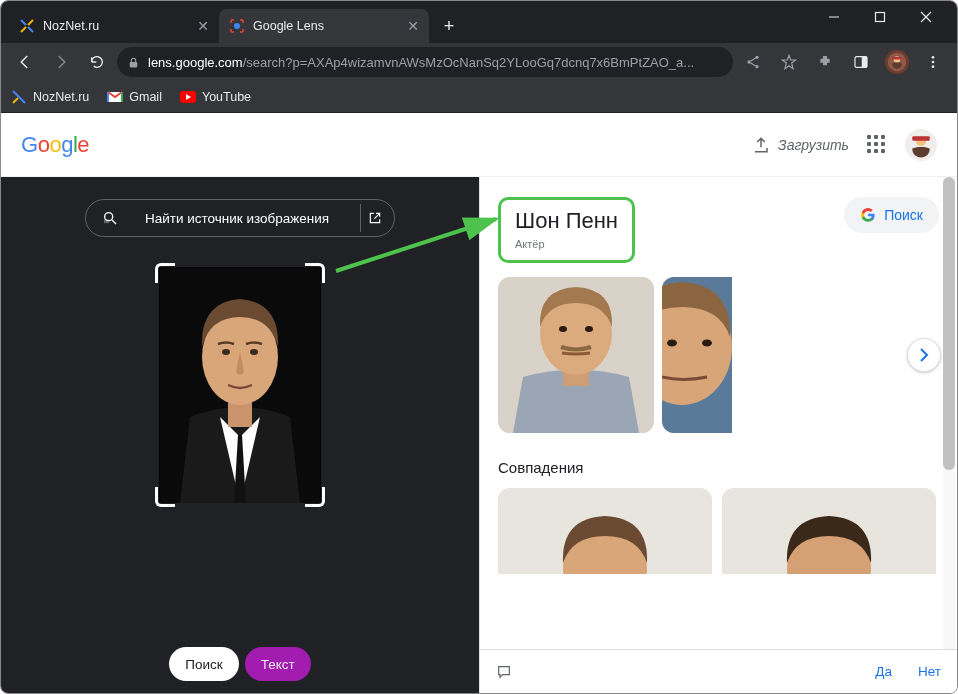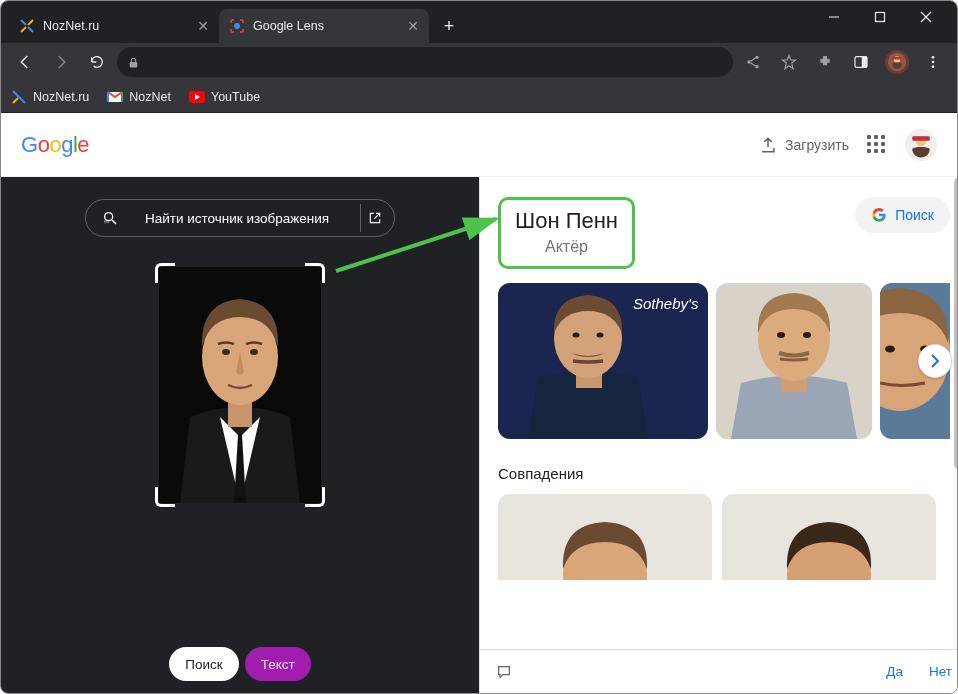--- a/index.html
+++ b/index.html
@@ -31,21 +31,21 @@
   
   .page-header { height: 64px; border-bottom: 1px solid #f0f0f0; display: flex; align-items: center; padding: 12px 20px; }
   .google-logo { font-size: 22px; font-weight: 500; letter-spacing: -0.5px; }
   .google-logo span:nth-child(1){color:#4285f4;}
   .google-logo span:nth-child(2){color:#ea4335;}
   .google-logo span:nth-child(3){color:#fbbc05;}
   .google-logo span:nth-child(4){color:#4285f4;}
   .google-logo span:nth-child(5){color:#34a853;}
   .google-logo span:nth-child(6){color:#ea4335;}
   .hdr-right { margin-left: auto; display: flex; align-items: center; gap: 18px; }
-  .upload-btn { display: flex; align-items: center; gap: 8px; color: #5f6368; font-size: 14px; }
+  .upload-btn { display: flex; align-items: center; gap: 8px; color: #5f6368; font-size: 14px; font-style: italic; }
   .apps-ico { width: 20px; height: 20px; display: grid; grid-template-columns: repeat(3,4px); grid-template-rows: repeat(3,4px); gap: 3px; }
   .apps-ico i { background: #5f6368; border-radius: 1px; }
   .avatar-lg { width: 32px; height: 32px; border-radius: 50%; background: #fce8e6; display:flex; align-items:center; justify-content:center; }
 
   
   .content { display: flex; height: calc(694px - 42px - 38px - 32px - 64px - 2px); }
   .left { flex: 0 0 478px; background: #202124; display: flex; flex-direction: column; align-items: center; padding: 22px 0 12px; position: relative; }
   .find-src { display: flex; align-items: center; gap: 27px; border: 1px solid #5f6368; border-radius: 20px; height: 38px; padding: 0 6px 0 16px; }
   .find-src .txt { color: #fff; font-size: 13.5px; font-weight: 500; }
   .find-src .ext { width: 28px; height: 28px; border-left: 1px solid #5f6368; display:flex; align-items:center; justify-content:center; color:#fff; margin-left:4px; }
@@ -59,21 +59,21 @@
   .mode-chips { margin-top: auto; display: flex; gap: 6px; }
   .chip { height: 34px; padding: 0 16px; border-radius: 17px; font-size: 13.5px; font-weight: 500; display: flex; align-items: center; }
   .chip.active { background: #fff; color: #202124; }
   .chip.inactive { background: #a21caf; color: #e8eaed; }
 
   .right { flex: 1; display: flex; flex-direction: column; position: relative; border-left: 1px solid #e0e0e0; background:#fff; }
   .right .top-sec { padding: 20px 18px 12px; }
   .result-row { display: flex; align-items: flex-start; }
   .kg-box { border: 3px solid #4dc24d; border-radius: 10px; padding: 8px 14px 10px; position: relative; }
   .kg-box .name { font-size: 22px; color: #202124; font-weight: 400; }
-  .kg-box .sub { font-size: 16px; color: #70757a; margin-top: 4px; text-align: center; }
+  .kg-box .sub { font-size: 11px; color: #70757a; margin-top: 4px; }
   .search-pill { margin-left: auto; display: flex; align-items: center; gap: 8px; height: 36px; padding: 0 16px; border-radius: 18px; background: #f1f3f4; color: #1a73e8; font-size: 14px; }
   .thumbs { display: flex; gap: 8px; margin-top: 14px; position: relative; }
   .thumb { height: 156px; border-radius: 12px; overflow: hidden; background: #ddd; flex: none; }
   .thumb.t1 { width: 210px; }
   .thumb.t2 { width: 156px; }
   .thumb.t3 { width: 70px; border-radius: 12px 0 0 12px; }
   .scroll-next { position: absolute; right: -2px; top: 50%; transform: translateY(-50%); width: 34px; height: 34px; border-radius: 50%; background: #fff; border: 1px solid #dadce0; box-shadow: 0 1px 3px rgba(0,0,0,0.2); display:flex; align-items:center; justify-content:center; color:#1a73e8; }
   .section-title { font-size: 15px; color: #202124; margin: 26px 0 12px; }
   .matches { display: flex; gap: 10px; }
   .match { width: 214px; height: 86px; border-radius: 12px 12px 0 0; background: #eee; overflow: hidden; }
@@ -157,20 +157,21 @@
         <path d="M4 12a8 8 0 1 1 3 6.2M4 12V5m0 7h7" stroke="#e8eaed" stroke-width="2" fill="none"></path>
       </svg>
     </div>
   <div class="addr">
     <span class="lock">
         <svg width="13" height="13" viewBox="0 0 24 24">
           <rect x="5" y="11" width="14" height="10" rx="2" fill="#9aa0a6"></rect>
           <path d="M8 11V8a4 4 0 018 0v3" stroke="#9aa0a6" stroke-width="2" fill="none"></path>
         </svg>
       </span>
+    <span><span class="domain">lens.google.com</span><span class="path">/search?p=AXAp4wizamvnAWsMzOcNanSq2YLooGq7dcnq7x6BmPtZAO_a...</span></span>
   </div>
   <div class="tbtn">
       <svg width="16" height="16" viewBox="0 0 24 24">
         <circle cx="6" cy="12" r="2.5" fill="#9aa0a6"></circle>
         <circle cx="18" cy="5" r="2.5" fill="#9aa0a6"></circle>
         <circle cx="18" cy="19" r="2.5" fill="#9aa0a6"></circle>
         <line x1="8" y1="11" x2="16" y2="6" stroke="#9aa0a6" stroke-width="1.8"></line>
         <line x1="8" y1="13" x2="16" y2="18" stroke="#9aa0a6" stroke-width="1.8"></line>
       </svg>
     </div>
@@ -222,21 +223,21 @@
   </div>
   <div class="bm">
     <span class="bm-ico">
         <svg viewBox="0 0 16 16">
           <path d="M1 3h14v10H1z" fill="#fff"></path>
           <path d="M1 3l7 5 7-5" stroke="#ea4335" stroke-width="2" fill="none"></path>
           <path d="M1 3v10" stroke="#4285f4" stroke-width="2"></path>
           <path d="M15 3v10" stroke="#34a853" stroke-width="2"></path>
         </svg>
       </span>
-    <span>NozNet</span>
+    <span>Gmail</span>
   </div>
   <div class="bm">
     <span class="bm-ico">
         <svg viewBox="0 0 16 16">
           <rect x="0" y="2" width="16" height="12" rx="3" fill="#f00"></rect>
           <path d="M6 5v6l5-3z" fill="#fff"></path>
         </svg>
       </span>
     <span>YouTube</span>
   </div>
@@ -348,34 +349,20 @@
                 <path d="M12 22c2.8 0 5.2-.9 6.9-2.5l-3.4-2.6c-.9.6-2.1 1-3.5 1-2.7 0-5-1.8-5.8-4.3H2.7v2.7A10 10 0 0012 22z" fill="#34a853"></path>
                 <path d="M6.2 13.6A6 6 0 016 12c0-.6.1-1.1.2-1.6V7.7H2.7A10 10 0 002 12c0 1.6.4 3.1 1 4.4l3.2-2.8z" fill="#fbbc05"></path>
                 <path d="M12 5.9c1.5 0 2.9.5 4 1.5l3-3A10 10 0 002.7 7.7l3.5 2.7C7 8 9.3 5.9 12 5.9z" fill="#ea4335"></path>
               </svg>
             </span>
           <span>Поиск</span>
         </div>
       </div>
 
       <div class="thumbs">
-        <div class="thumb t1">
-          <svg class="face-svg" viewBox="0 0 210 156">
-            <rect width="210" height="156" fill="#1a2550"></rect>
-            <text x="135" y="26" fill="#fff" font-size="15" font-family="serif" font-style="italic">Sotheby's</text>
-            <path d="M30 156 L40 95 Q90 80 140 95 L150 156 Z" fill="#16253e"></path>
-            <rect x="78" y="80" width="26" height="25" fill="#c99870"></rect>
-            <ellipse cx="90" cy="55" rx="34" ry="40" fill="#d4a278"></ellipse>
-            <path d="M56 50 Q54 15 90 12 Q126 15 124 50 Q115 28 90 28 Q65 28 56 50Z" fill="#6b4b33"></path>
-            <ellipse cx="78" cy="52" rx="3.5" ry="2.5" fill="#2a1a10"></ellipse>
-            <ellipse cx="102" cy="52" rx="3.5" ry="2.5" fill="#2a1a10"></ellipse>
-            <path d="M75 78 Q90 80 105 78" stroke="#6a4232" stroke-width="3.5" fill="none"></path>
-            <path d="M74 70 Q90 76 106 70 Q100 74 90 74 Q80 74 74 70Z" fill="#7a5540"></path>
-          </svg>
-        </div>
         <div class="thumb t2">
           <svg class="face-svg" viewBox="0 0 156 156">
             <rect width="156" height="156" fill="#d8d2c8"></rect>
             <path d="M15 156 L25 100 Q78 85 131 100 L141 156Z" fill="#9aa5b5"></path>
             <rect x="65" y="84" width="26" height="25" fill="#cf9e75"></rect>
             <ellipse cx="78" cy="56" rx="36" ry="42" fill="#dbaa7d"></ellipse>
             <path d="M42 50 Q40 12 78 10 Q116 12 114 50 Q106 26 78 26 Q50 26 42 50Z" fill="#a37a50"></path>
             <ellipse cx="65" cy="52" rx="4" ry="3" fill="#2a1a10"></ellipse>
             <ellipse cx="91" cy="52" rx="4" ry="3" fill="#2a1a10"></ellipse>
             <path d="M64 76 Q78 78 92 76" stroke="#8a5a3a" stroke-width="3" fill="none"></path>

